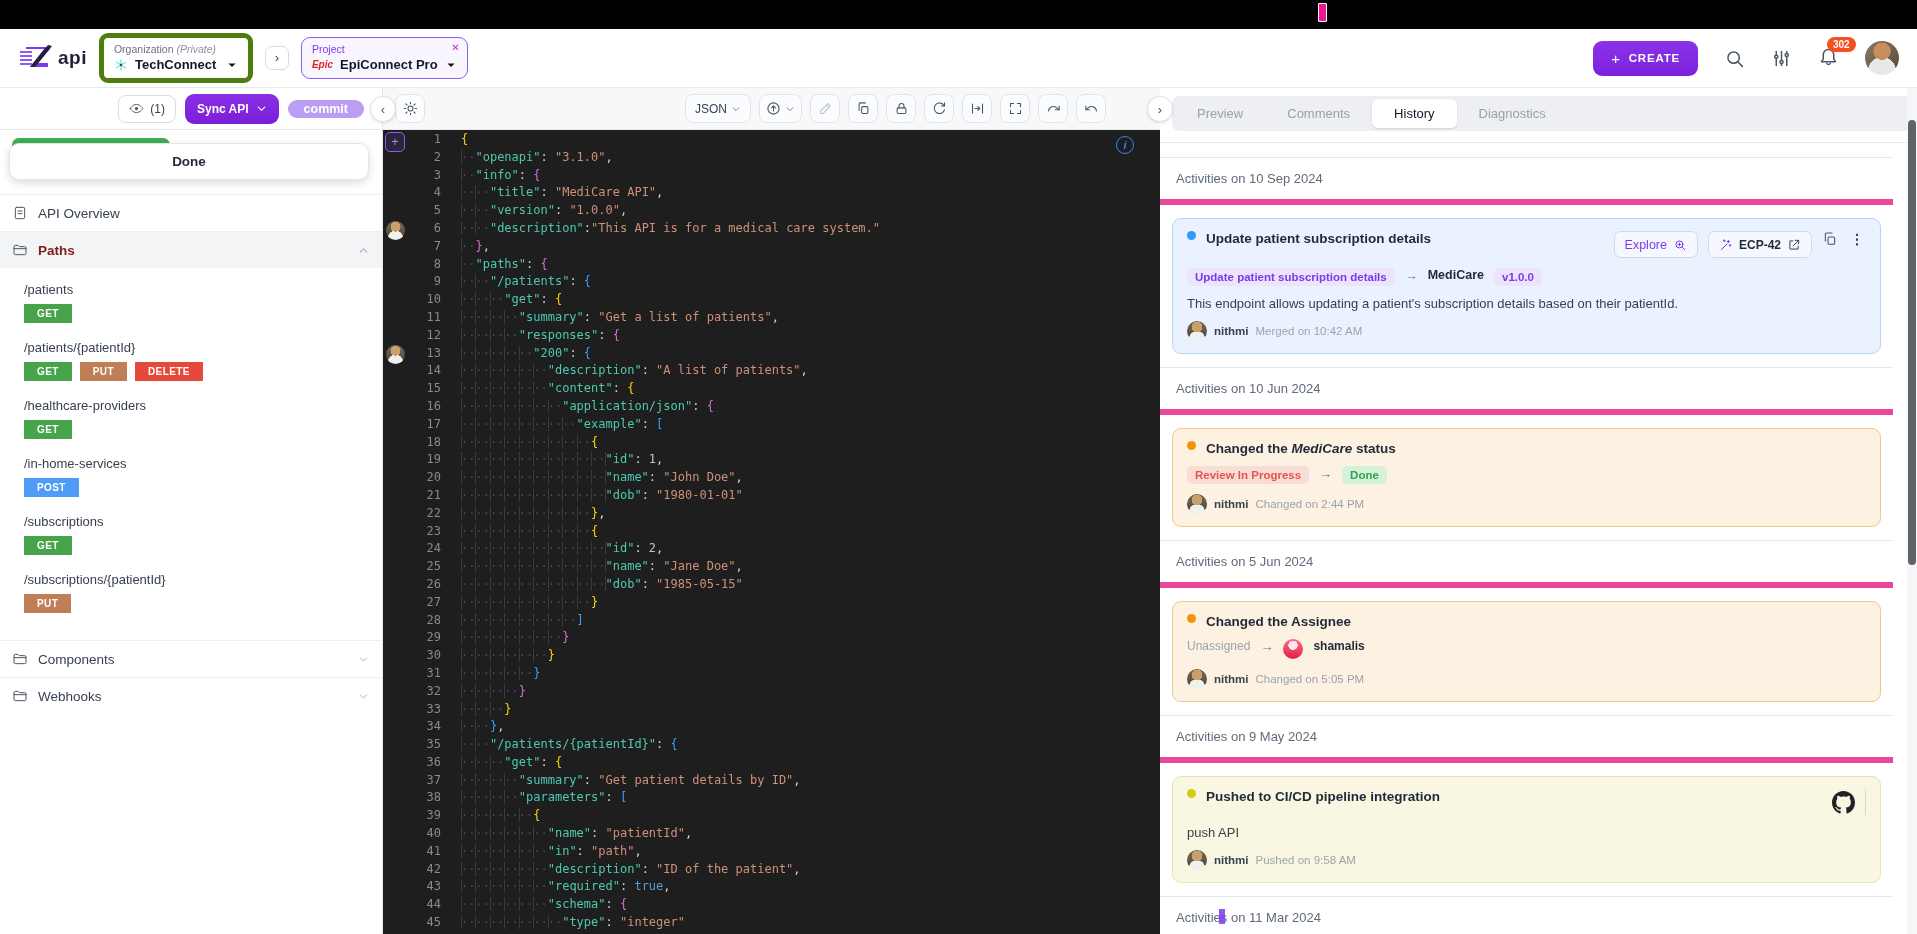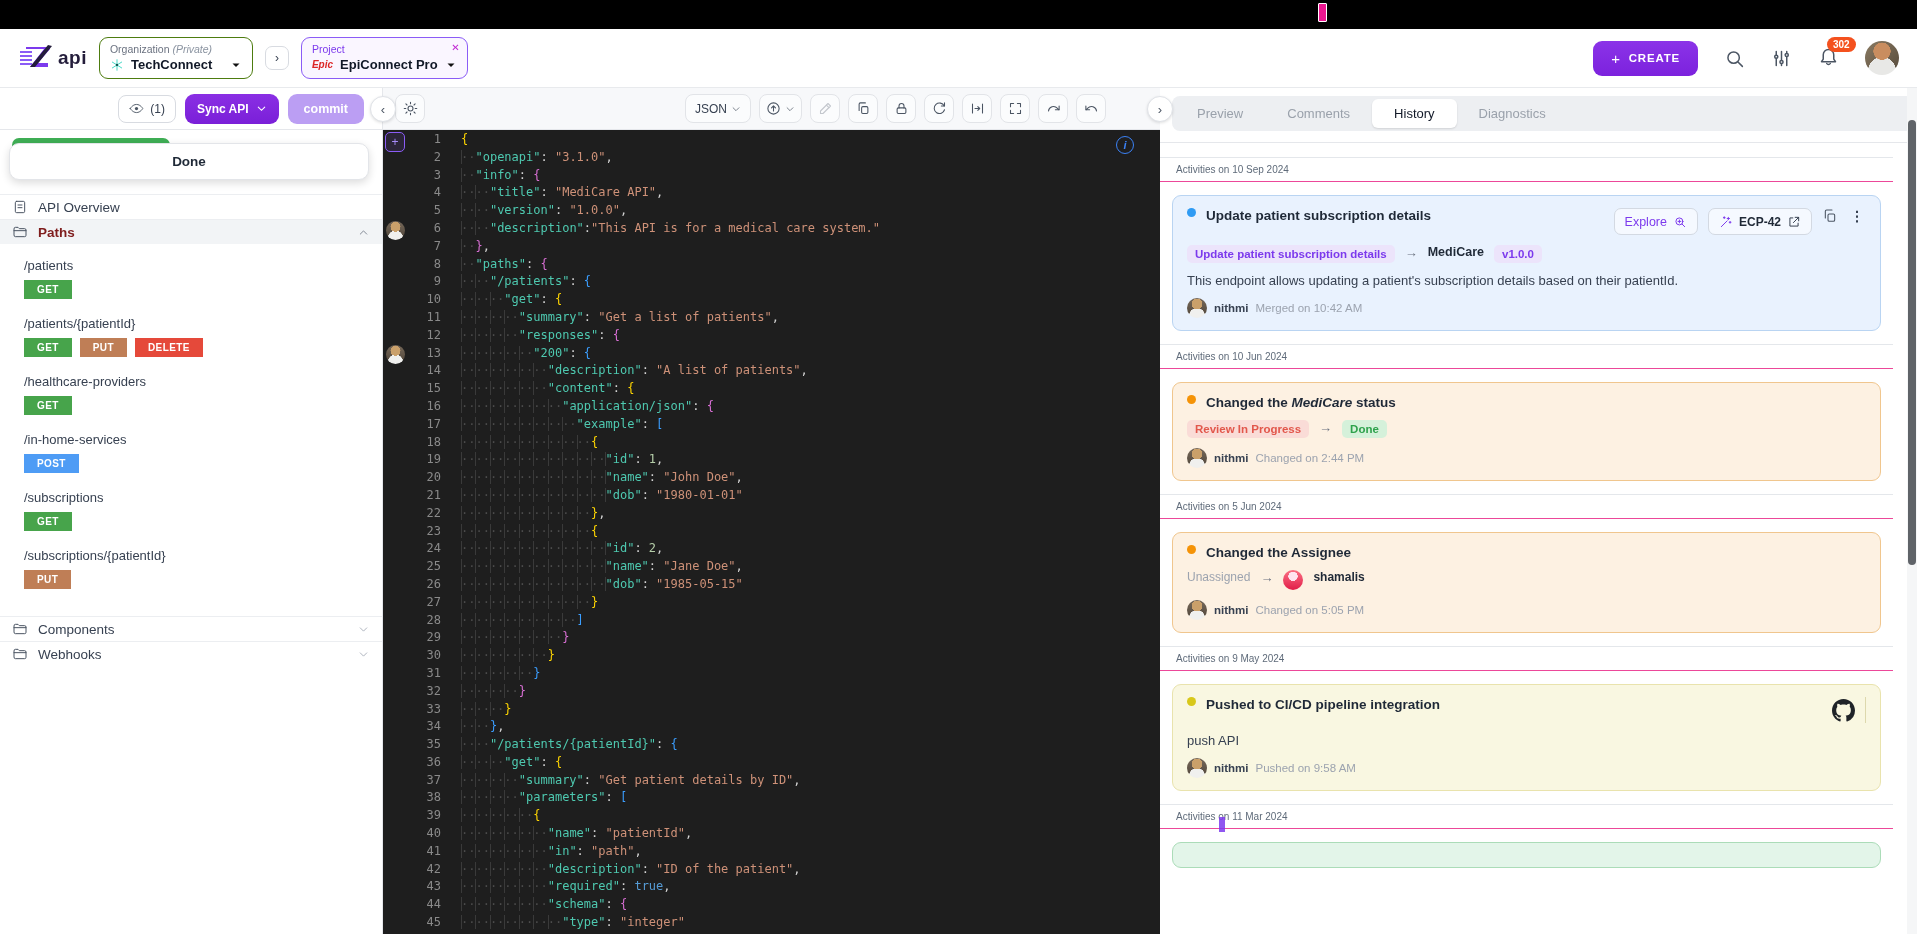--- a/index.html
+++ b/index.html
@@ -6,21 +6,21 @@
   html,body{background:#dfe3e8}
   .screen{width:1917px;height:934px;position:relative;overflow:hidden;background:#fff;
           font-family:"Liberation Sans",sans-serif;color:#1f2937}
   
   .topbar{height:29px;background:#000;position:relative}
   .rec-caret{position:absolute;left:1318px;top:3px;width:9px;height:19px;border:1px solid #fff;border-radius:1px}
   
   .appbar{height:59px;background:#fff;border-bottom:1px solid #e8eaed;display:flex;align-items:center;padding:0 18px;gap:12px}
   .logo{display:flex;align-items:center;gap:4px}
   .logo-word{font-size:19px;font-weight:bold;color:#241d3b;letter-spacing:.5px}
-  .selbox{border:1px solid #4d7c0f;border-radius:9px;padding:5px 10px 6px;min-width:154px;position:relative;background:#fff}
+  .selbox{border:5px solid #4d7c0f;border-radius:9px;padding:5px 10px 6px;min-width:154px;position:relative;background:#fff}
   .selbox .lab{font-size:10.5px;color:#6b7280}
   .selbox .lab i{color:#8a93a0}
   .selrow{display:flex;align-items:center;gap:7px;margin-top:2px}
   .selrow .nm{font-size:13px;font-weight:bold;color:#111827;flex:1}
   .next-btn{width:24px;height:24px;border:1px solid #d8dbe1;border-radius:7px;background:#fff;display:flex;align-items:center;justify-content:center;color:#374151;font-size:12px;cursor:pointer}
   .projbox{border:1.5px solid #8b5cf6;background:#faf6ff}
   .projbox .lab{color:#7c3aed}
   .projbox .x{position:absolute;top:4px;right:7px;color:#c026d3;font-size:10px;cursor:pointer}
   .epic{font-size:10px;font-weight:bold;font-style:italic;color:#dc2626}
   .hdr-right{margin-left:auto;display:flex;align-items:center;gap:26px}
@@ -35,26 +35,26 @@
                linear-gradient(135deg,#8a7a62,#55493a)}
   
   .main{position:absolute;top:88px;left:0;right:0;bottom:0;display:flex}
   .sidebar{width:383px;border-right:1px solid #e5e7eb;background:#fff;position:relative}
   .editor{width:777px;background:#1e1e1e;display:flex;flex-direction:column}
   .panel{flex:1;background:#fff;position:relative}
   
   .side-tools{height:42px;border-bottom:1px solid #e5e7eb;display:flex;align-items:center;justify-content:flex-end;gap:9px;padding-right:18px;background:#fff}
   .eye-btn{border:1px solid #d8dbe1;border-radius:8px;background:#fff;height:28px;padding:0 10px;display:flex;align-items:center;gap:6px;font-size:12px;color:#374151;cursor:pointer}
   .sync-btn{background:linear-gradient(180deg,#8a2fe4,#7a1fd8);color:#fff;border:none;border-radius:9px;height:30px;padding:0 12px;font-size:12px;font-weight:bold;display:flex;align-items:center;gap:7px;cursor:pointer}
-  .commit-btn{background:#bb9ef3;color:#fff;border:none;border-radius:9px;height:30px;padding:0 16px;font-size:12.5px;font-weight:bold;cursor:pointer}
+  .commit-btn{background:#bb9ef3;color:#fff;border:none;border-radius:9px;height:18px;padding:0 16px;font-size:12.5px;font-weight:bold;cursor:pointer}
   .side-tabs{display:flex;justify-content:flex-end;margin:20px 34px 14px 0}
   .seg{background:#edeff2;border-radius:8px;padding:3px;display:flex}
   .seg button{border:none;background:transparent;color:#9aa1ab;font-size:12.5px;padding:5px 22px;border-radius:6px;cursor:pointer}
   .seg button.on{background:#fff;color:#111827;box-shadow:0 1px 2px rgba(0,0,0,.12)}
-  .side-row{display:flex;align-items:center;gap:10px;padding:4px 12px;border-top:1px solid #eceef1;font-size:13.5px;color:#374151;cursor:pointer}
+  .side-row{display:flex;align-items:center;gap:10px;padding:10px 12px;border-top:1px solid #eceef1;font-size:13.5px;color:#374151;cursor:pointer}
   .side-row.hl{background:#f2f4f6;font-weight:bold;color:#7f1d1d}
   .side-row .grow{flex:1}
   .sic{width:16px;height:16px;stroke:#4b5563;fill:none;stroke-width:1.5;stroke-linecap:round;stroke-linejoin:round}
   .paths-list{padding:14px 0 10px 24px}
   .path-item{margin-bottom:17px}
   .path-name{font-size:13px;color:#374151;margin-bottom:7px}
   .badges{display:flex;gap:8px}
   .method-badge{color:#fff;font-size:10px;font-weight:bold;letter-spacing:.4px;border-radius:0;padding:4px 13px;cursor:pointer}
   
   .toast-green{position:absolute;left:12px;top:138px;width:158px;height:18px;border-radius:7px;background:#3fae55;z-index:40}
@@ -83,21 +83,21 @@
            color:#3b82f6;font-size:11px;font-style:italic;font-weight:bold;display:flex;align-items:center;justify-content:center;cursor:pointer}
   
   .pane-btn{position:absolute;width:26px;height:26px;border-radius:50%;background:#fff;border:1px solid #dfe2e7;
             box-shadow:0 1px 3px rgba(0,0,0,.12);display:flex;align-items:center;justify-content:center;
             font-size:13px;color:#4b5563;z-index:30;cursor:pointer;top:96px}
   .pane-btn.l{left:370px}.pane-btn.r{left:1147px}
   
   .panel-tabs{padding:8px 0 0 12px}
   .panel-tabs .seg button{padding:7px 22px;font-size:13px}
   .history{margin-top:11px;border-top:1px solid #e5e7eb;padding-top:14px;height:796px;overflow:hidden;padding-right:24px}
-  .group-h{border-top:1px solid #e4e7eb;border-bottom:1px solid #ec4899;padding:6px 16px;font-size:10px;color:#5f6b7a;position:relative}
+  .group-h{border-top:1px solid #e4e7eb;border-bottom:6px solid #ec4899;padding:13px 16px;font-size:13px;color:#5f6b7a;position:relative}
   .caret2{position:absolute;left:59px;top:12px;width:6px;height:15px;background:#7c3aed;opacity:.85}
   .card-wrap{padding:13px 12px}
   .card{border-radius:9px;padding:12px 14px;display:flex;flex-direction:column;gap:10px}
   .c-blue{background:#e9f2fe;border:1px solid #b9d4f2}
   .c-orange{background:#fdf1e2;border:1px solid #f0c68e}
   .c-yellow{background:#f9f7e1;border:1px solid #e9e3ad}
   .c-green{background:#e3f5e9;border:1px solid #abdcb8}
   .card-row{display:flex;align-items:flex-start;gap:10px}
   .dot{width:9px;height:9px;border-radius:50%}
   .d-blue{background:#2f9bf3}.d-orange{background:#f59307}.d-yellow{background:#d8c81a}

